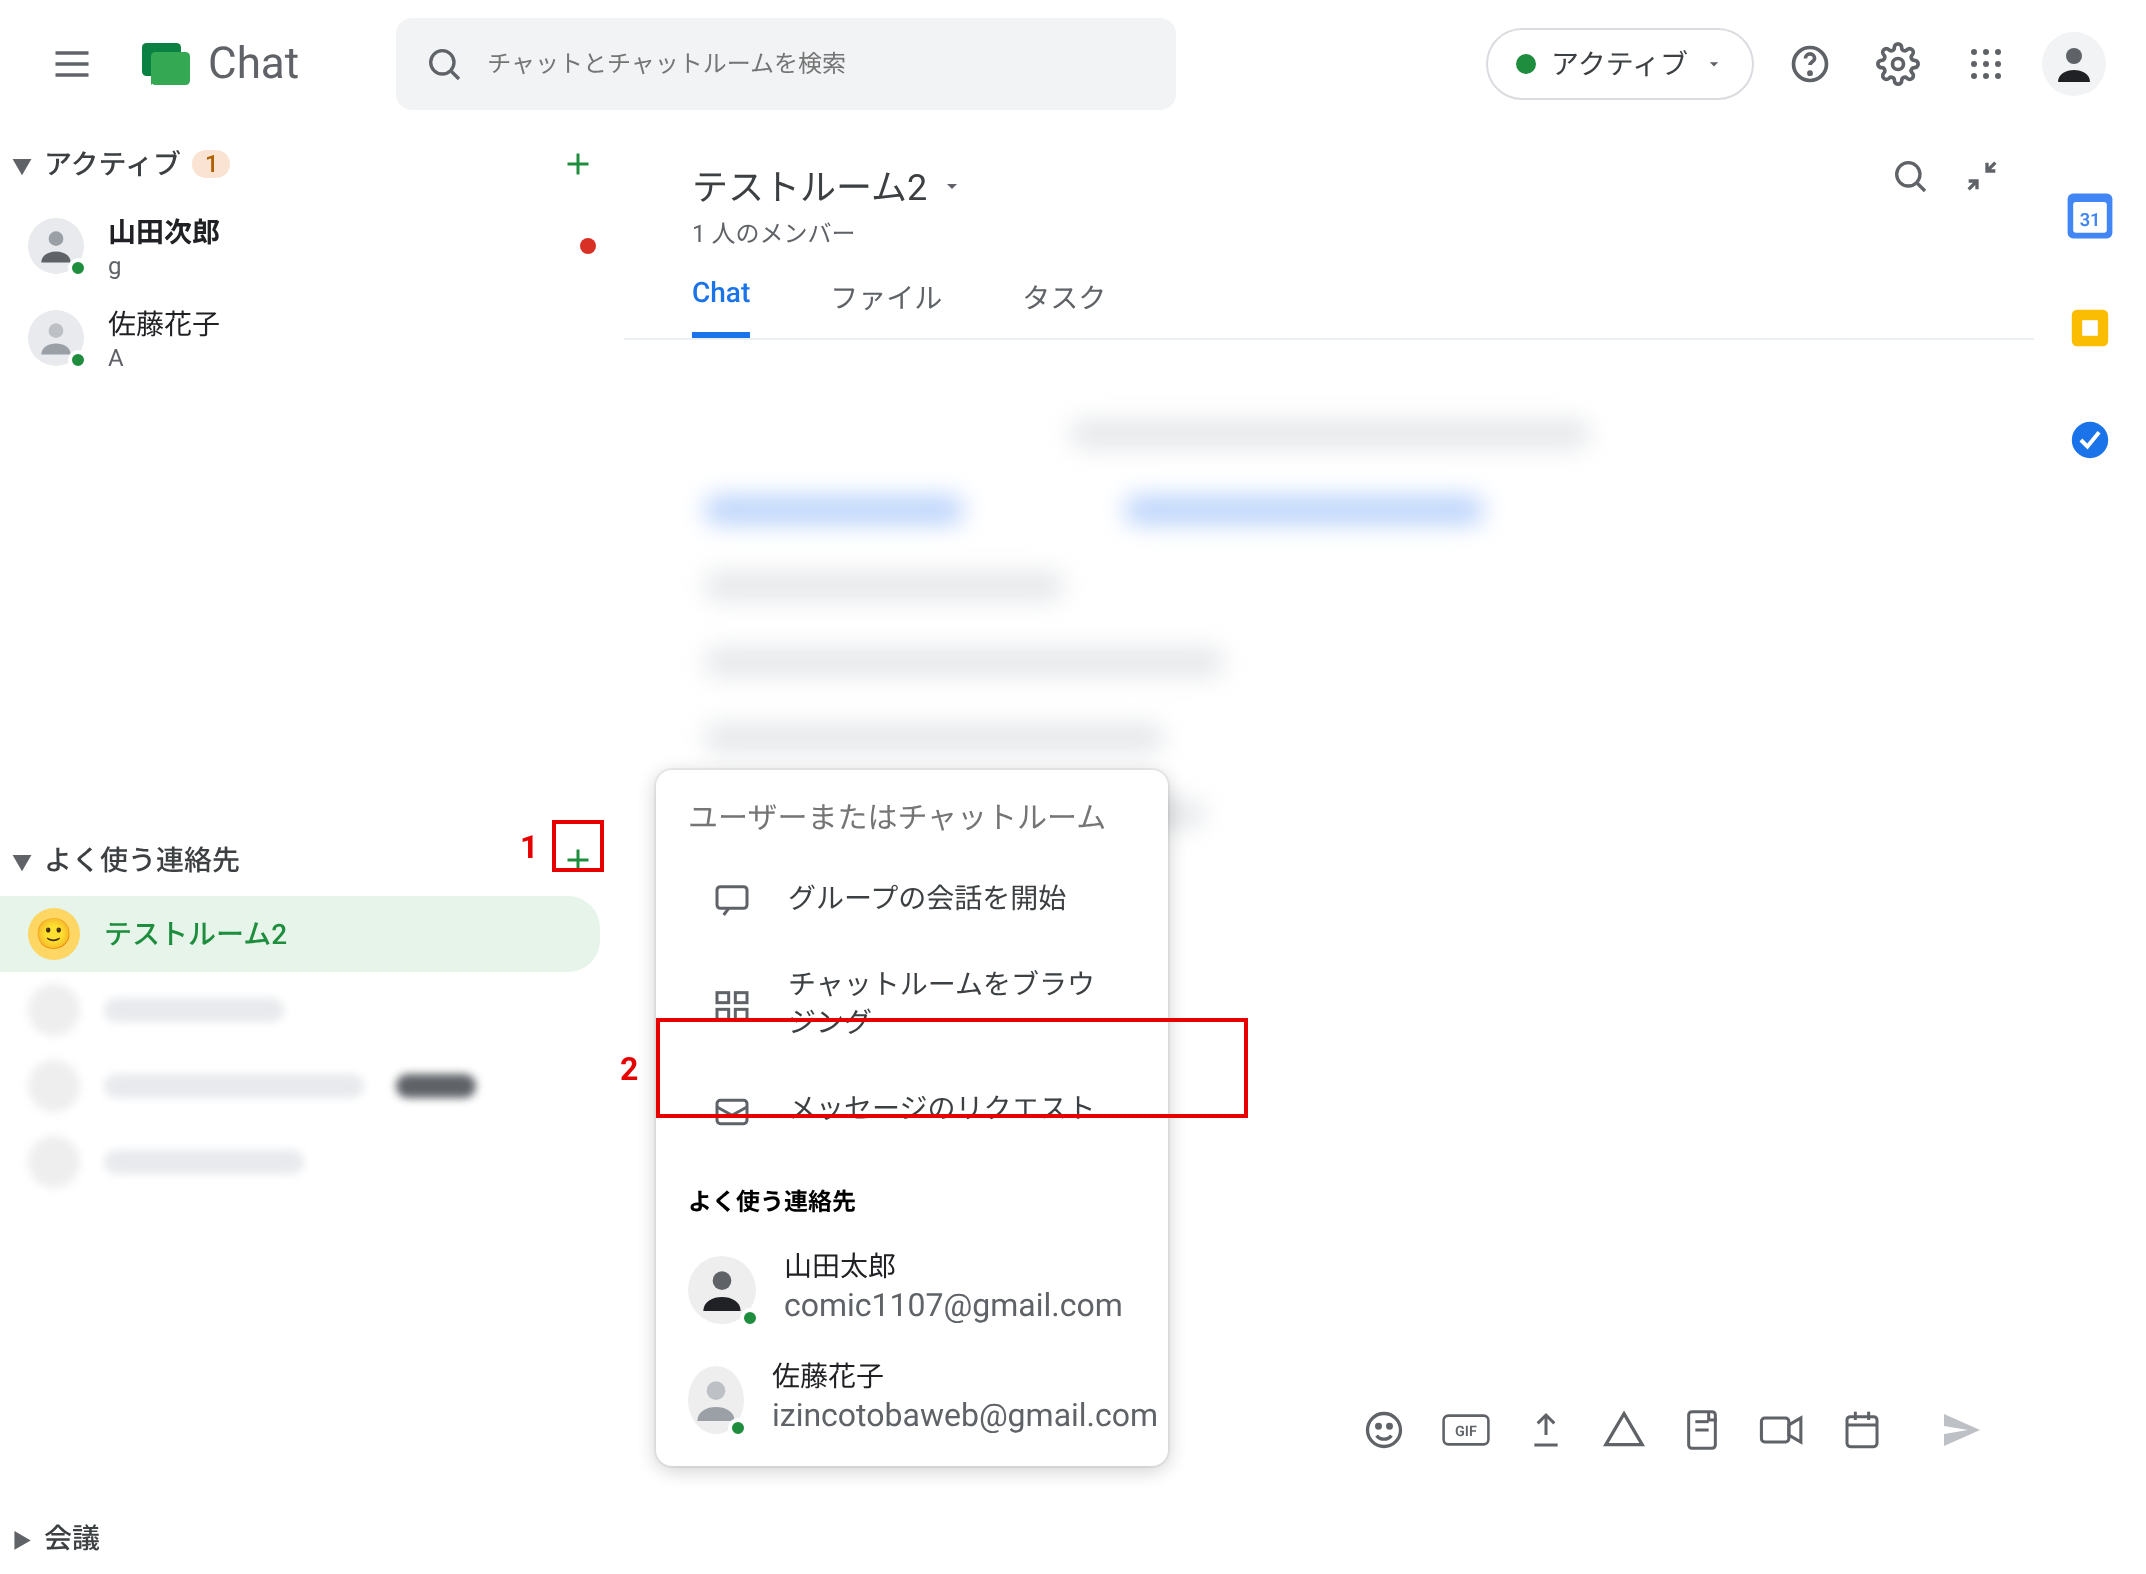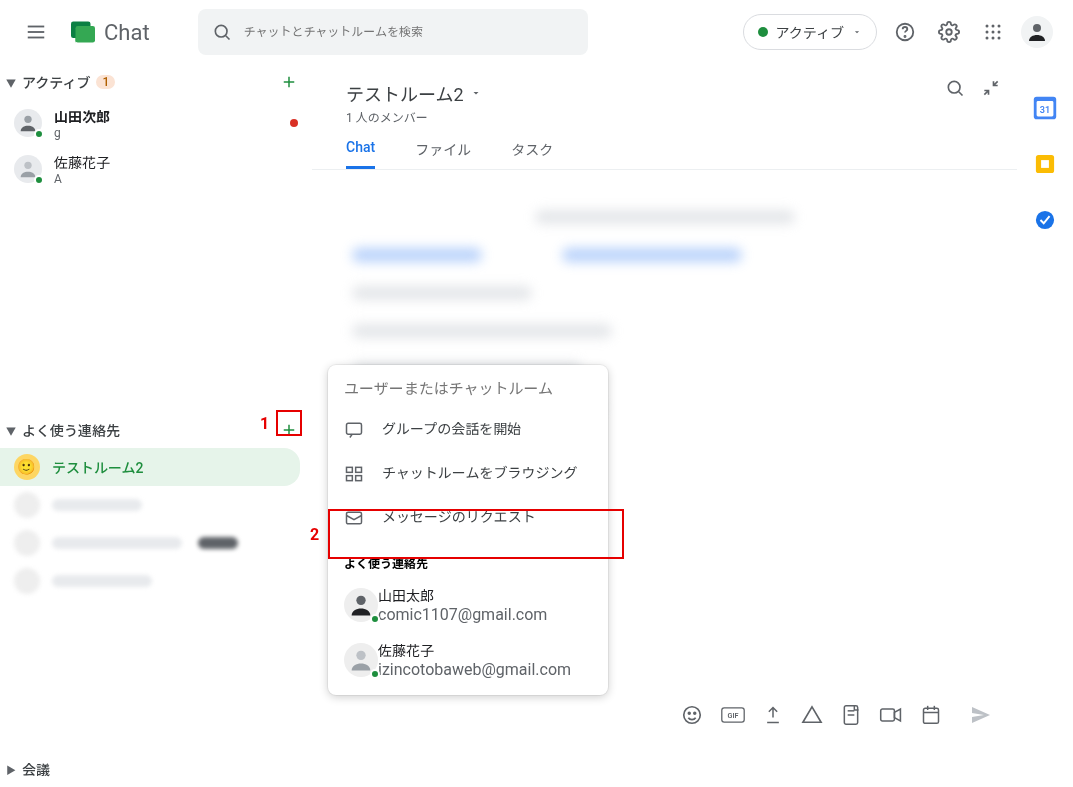--- a/index.html
+++ b/index.html
@@ -58,28 +58,28 @@
 .tab.active { color:#1a73e8; border-bottom:3px solid #1a73e8; font-weight:500; }
 
 .content-blur { flex:1; padding:40px 40px 80px; display:flex; flex-direction:column; gap:24px; filter:blur(6px); opacity:.6; pointer-events:none; }
 .blur-line { height:14px; background:#d2d6db; border-radius:7px; }
 
 
 .composer { position:absolute; right:80px; bottom:60px; display:flex; gap:18px; align-items:center; color:#5f6368; }
 .composer .ic { cursor:pointer; }
 
 
-.popup { position:absolute; top:365px; left:328px; width:280px; background:#fff; border-radius:8px; box-shadow:0 2px 10px rgba(0,0,0,.2),0 0 0 1px rgba(0,0,0,.05); padding-bottom:8px; z-index:50; }
+.popup { position:absolute; top:385px; left:328px; width:256px; background:#fff; border-radius:8px; box-shadow:0 2px 10px rgba(0,0,0,.2),0 0 0 1px rgba(0,0,0,.05); padding-bottom:8px; z-index:50; }
 .popup-search { padding:14px 16px 10px; }
 .popup-search input { border:0; outline:none; font-size:15px; color:#5f6368; width:100%; }
-.popup-item { display:flex; gap:18px; padding:12px 16px; cursor:pointer; color:#3c4043; font-size:14px; }
+.popup-item { display:flex; align-items:center; gap:18px; padding:12px 28px; cursor:pointer; color:#3c4043; font-size:14px; }
 .popup-item .mi { width:20px; color:#5f6368; flex:none; }
 .popup-item .lbl { line-height:1.35; }
 .popup-label { padding:14px 16px 6px; font-size:12px; font-weight:700; color:#000000; }
-.contact { display:flex; align-items:center; padding:8px 16px; cursor:pointer; }
+.contact { display:flex; align-items:flex-end; gap:14px; padding:8px 16px; cursor:pointer; }
 .contact .av { width:34px; height:34px; border-radius:50%; background:#eee; position:relative; display:flex; align-items:center; justify-content:center; }
 .contact .nm { font-size:14px; color:#202124; }
 .contact .em { font-size:16px; color:#5f6368; }
 
 
 .annot-box { position:absolute; border:2px solid #e60000; pointer-events:none; z-index:60; }
 .annot-num { position:absolute; color:#e60000; font-weight:700; font-size:16px; z-index:60; }
 </style>
 </head>
 <body>

